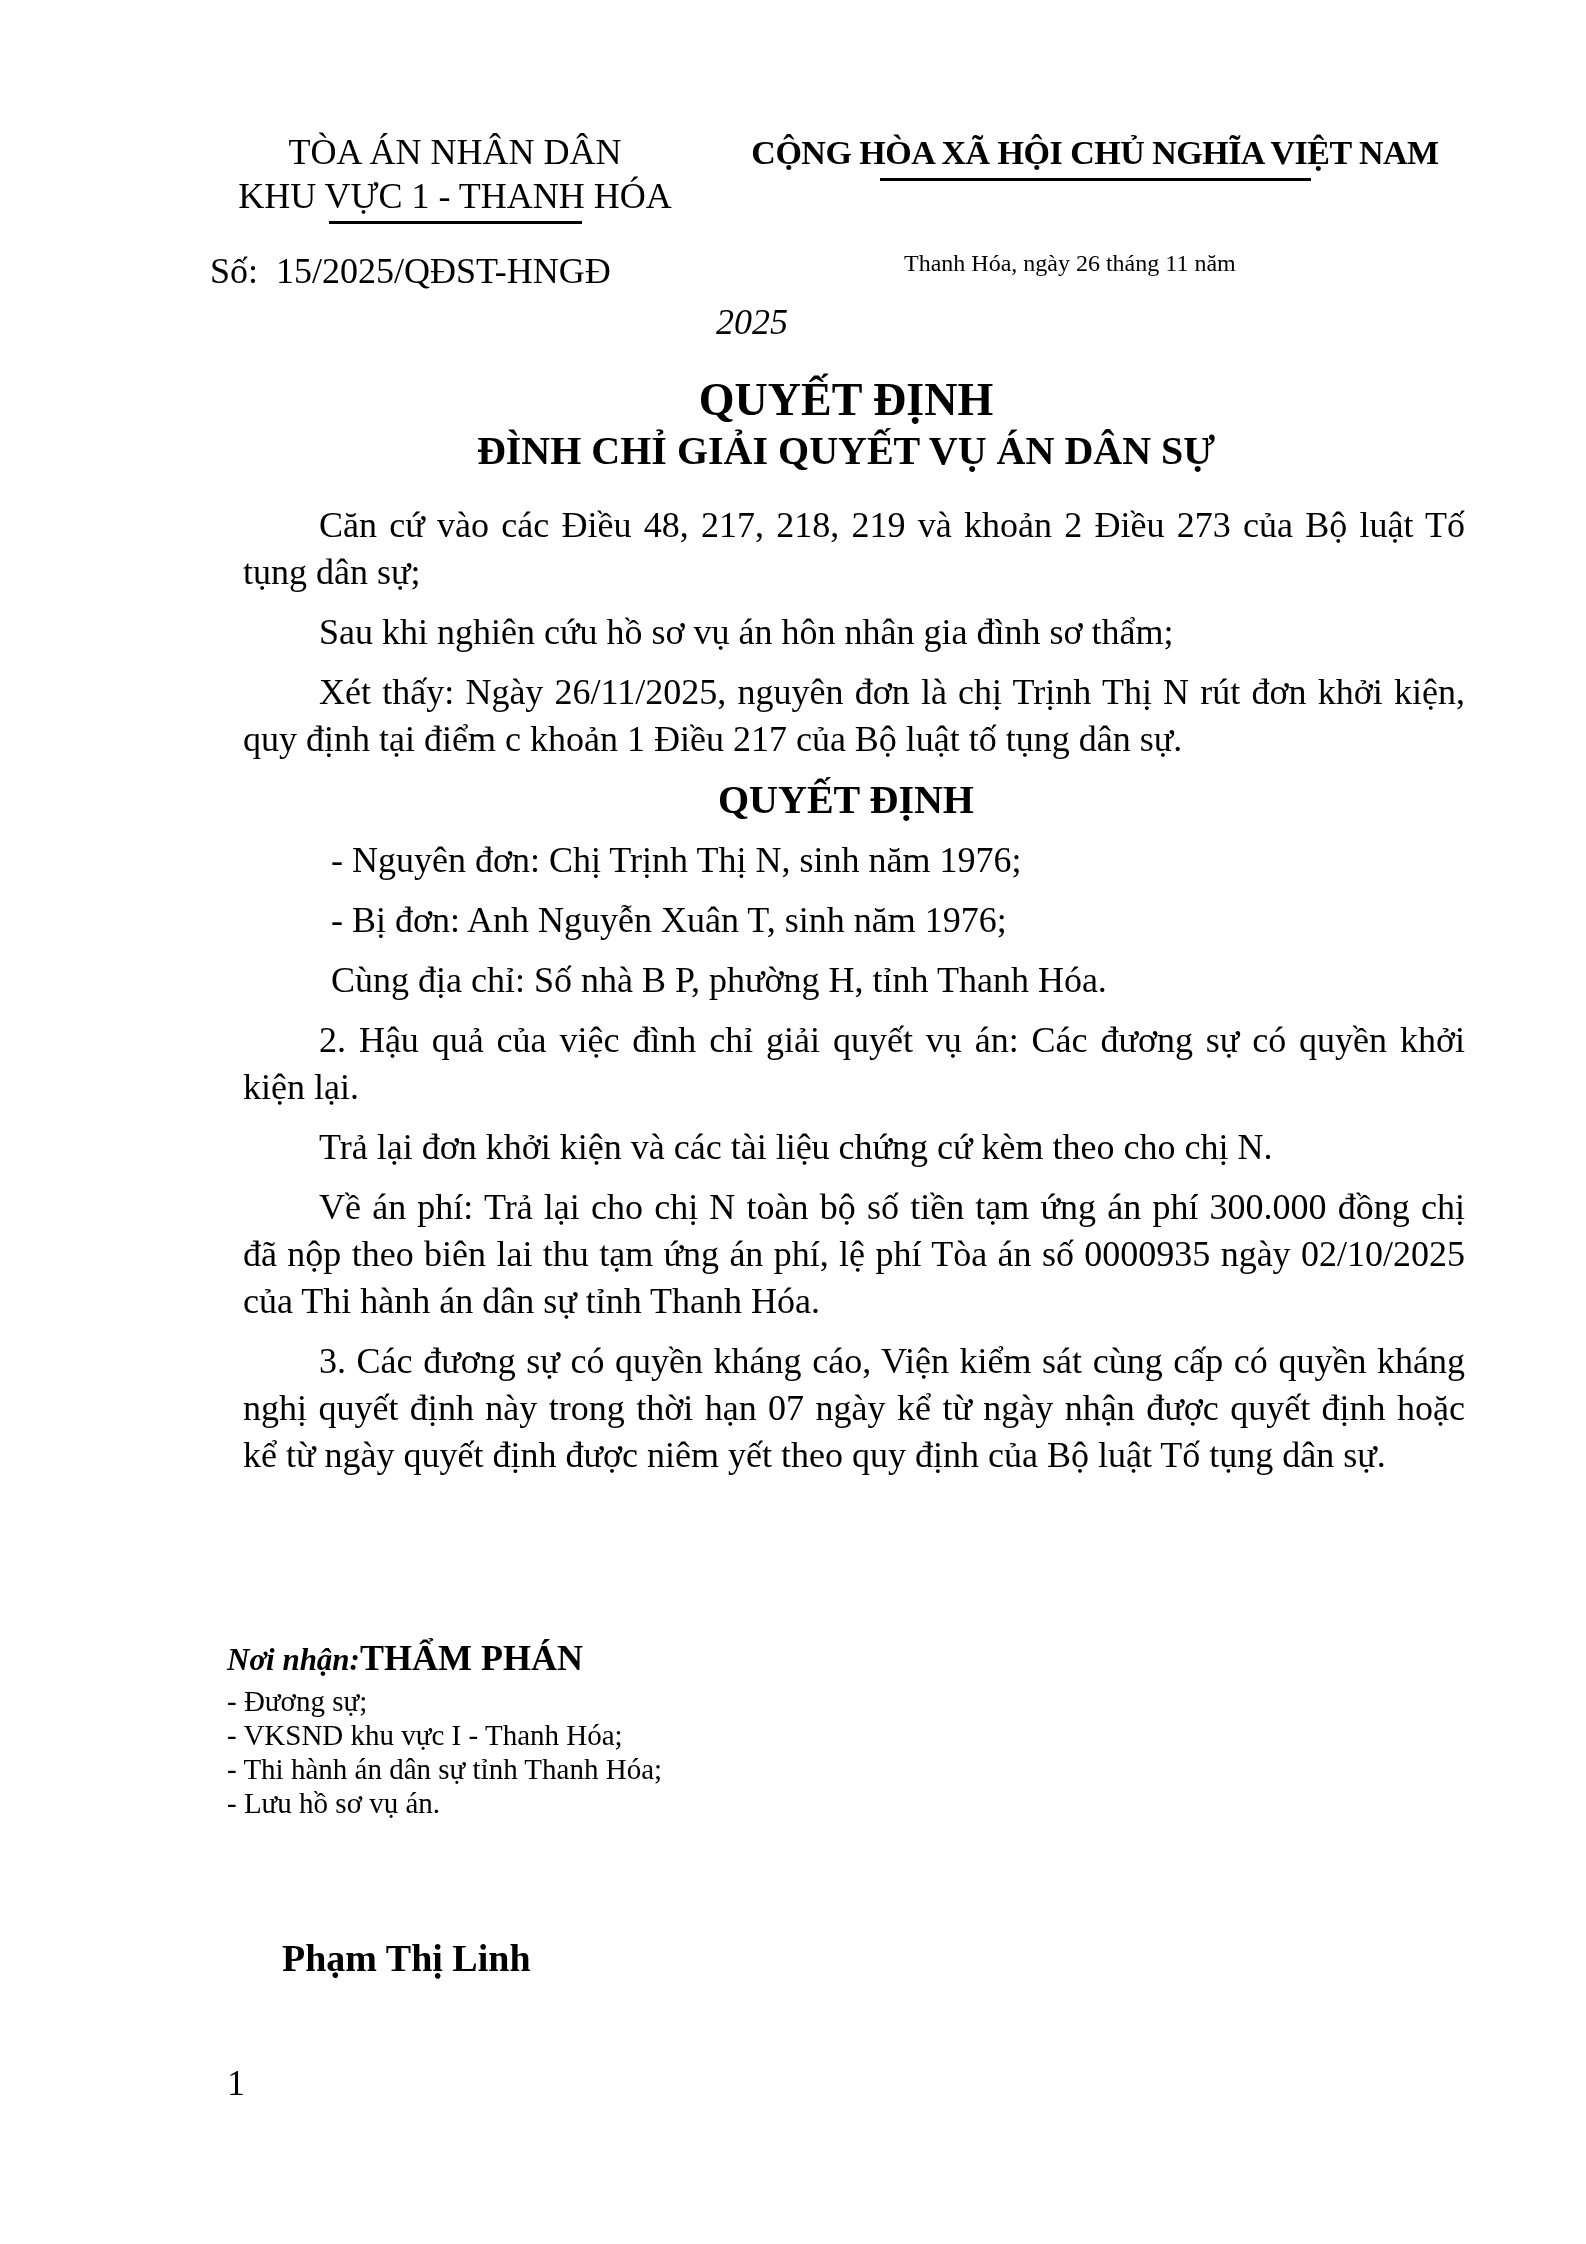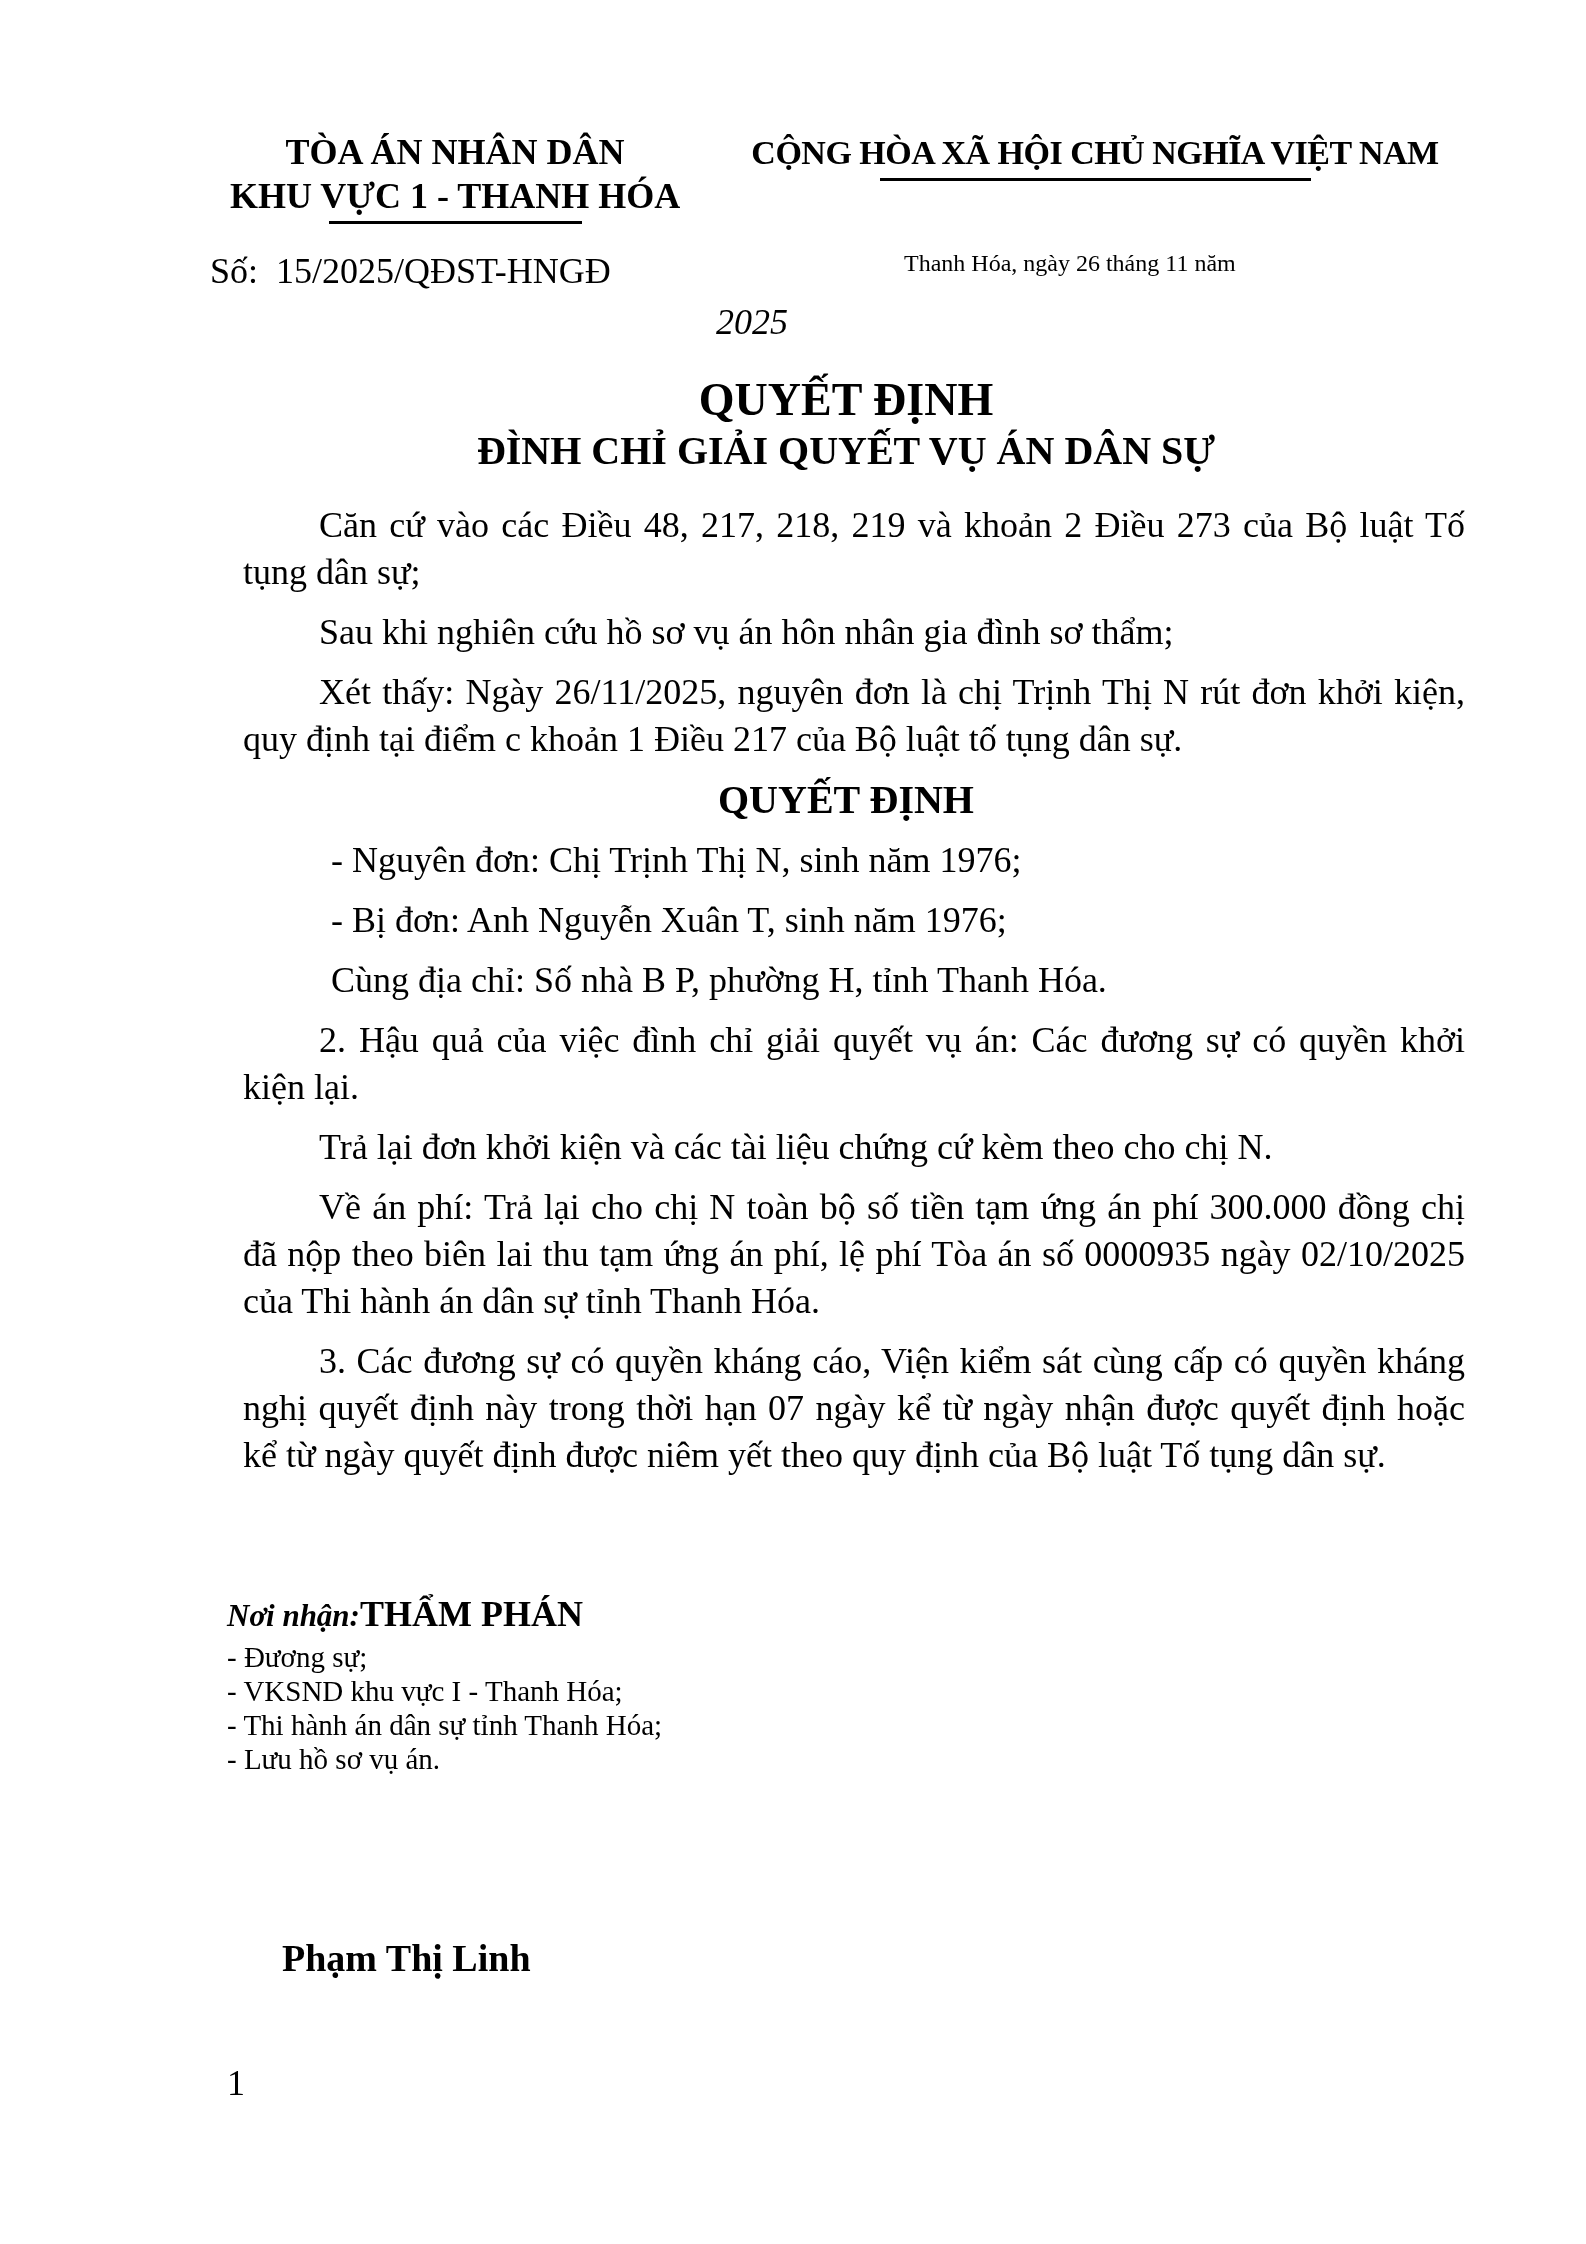--- a/index.html
+++ b/index.html
@@ -15,21 +15,21 @@
     font-family: "Liberation Serif", "DejaVu Serif", serif;
     color: #000000;
     overflow: hidden;
   }
 
   
   .hdr-left {
     position: absolute;
     top: 130px; left: 230px; width: 450px;
     text-align: center;
-    font-weight: bold;
+    font-weight: normal;
     font-size: 36px;
     line-height: 44px;
     white-space: nowrap;
   }
   .hdr-right {
     position: absolute;
     top: 130px; left: 710px; width: 770px;
     text-align: center;
     font-weight: bold;
     line-height: 45px;
@@ -93,21 +93,21 @@
     font-size: 40px;
     text-align: center;
     text-indent: 0;
     margin: 6px 0 14px 0;
     line-height: 47px;
   }
 
   
   .recipients {
     position: absolute;
-    top: 1594px; left: 227px;
+    top: 1638px; left: 227px;
     font-size: 29px;
     line-height: 34px;
   }
   .recipients .head { line-height: 40px; margin-bottom: 4px; }
   .recipients-label {
     font-weight: bold;
     font-style: italic;
     font-size: 31px;
   }
   .signer-title {

